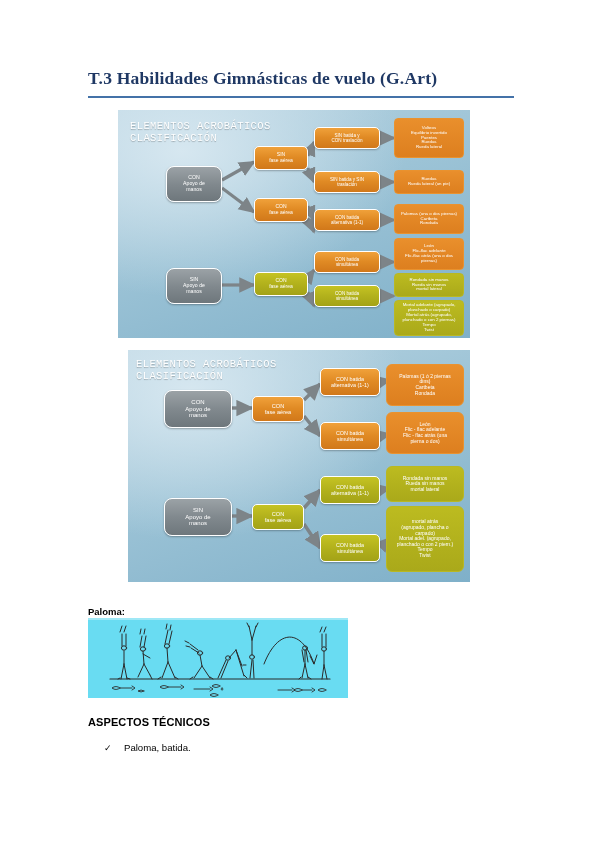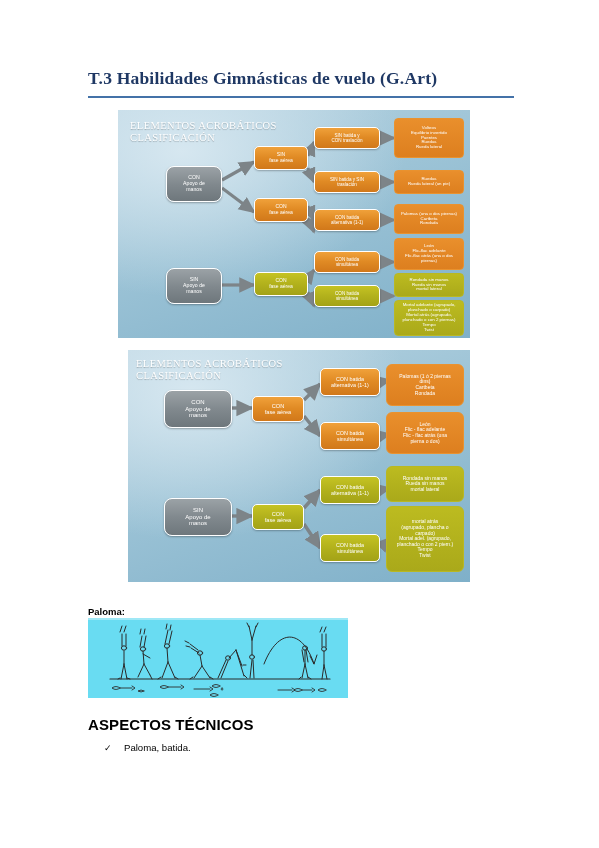--- a/index.html
+++ b/index.html
@@ -53,21 +53,21 @@
   .diagram .bg {
     position: absolute;
     left: 0; top: 0;
     width: 100%; height: 100%;
     background:
       radial-gradient(ellipse at 18% 18%, #d6e7f0 0%, rgba(214,231,240,0) 55%),
       linear-gradient(160deg, #b9d4e2 0%, #9cc3d6 45%, #7fb0c9 100%);
   }
   .diagram .heading {
     position: absolute;
-    font-family: Liberation Serif, serif;
+    font-family: Liberation Mono, monospace;
     color: #ffffff;
     text-shadow: 0 1px 1px rgba(0,0,0,.25);
     line-height: 1.18;
     letter-spacing: .4px;
   }
 
   .node {
     position: absolute;
     box-sizing: border-box;
     border-radius: 5px;
@@ -121,21 +121,21 @@
   }
   .paloma-img {
     position: absolute;
     background: #69dcf2;
     border-top: 2px solid #9fe8f6;
     overflow: hidden;
   }
   .section-head {
     position: absolute;
     left: 88px;
-    font-size: 15px;
+    font-size: 11px;
     font-weight: bold;
     letter-spacing: .1px;
   }
   .bullet-row {
     position: absolute;
     left: 104px;
     font-size: 9.6px;
     color: #000;
     white-space: nowrap;
   }

